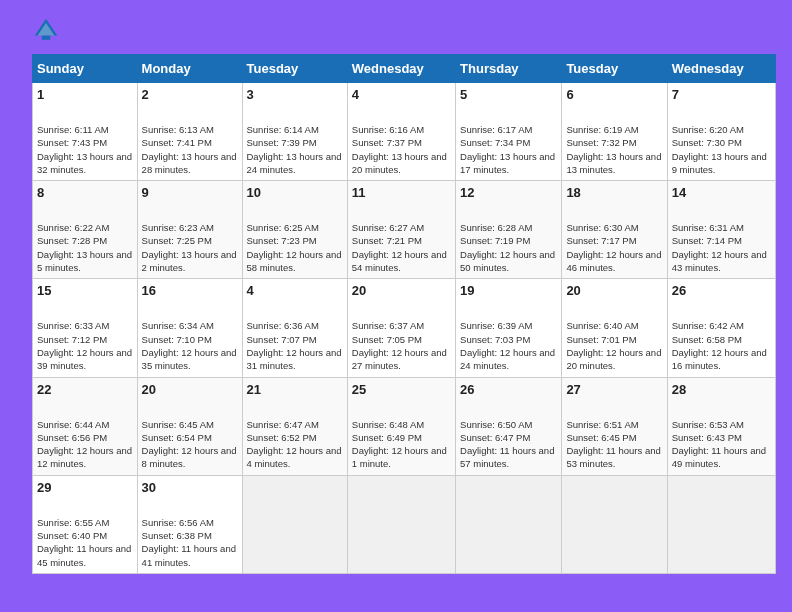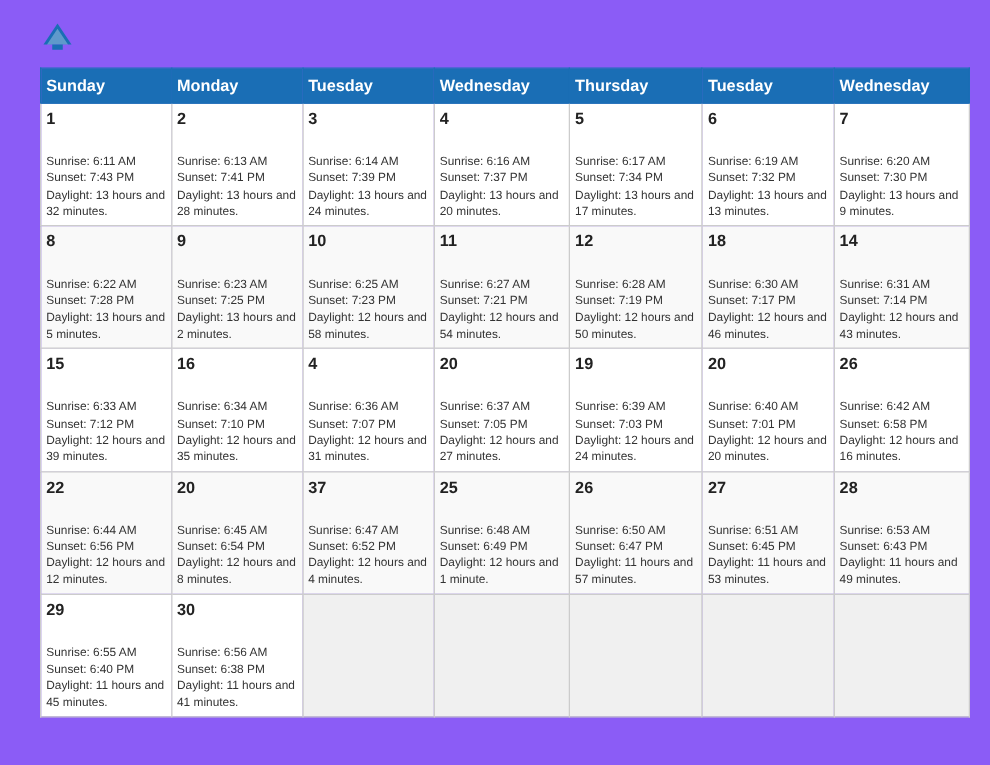--- a/index.html
+++ b/index.html
@@ -321,21 +321,21 @@
         </td>
           <td>
           <span class="day-num">20</span>
           <div class="day-info">
             Sunrise: 6:45 AM<br>
             Sunset: 6:54 PM<br>
             Daylight: 12 hours and 8 minutes.
           </div>
         </td>
           <td>
-          <span class="day-num">37</span>
+          <span class="day-num">21</span>
           <div class="day-info">
             Sunrise: 6:47 AM<br>
             Sunset: 6:52 PM<br>
             Daylight: 12 hours and 4 minutes.
           </div>
         </td>
           <td>
           <span class="day-num">25</span>
           <div class="day-info">
             Sunrise: 6:48 AM<br>

